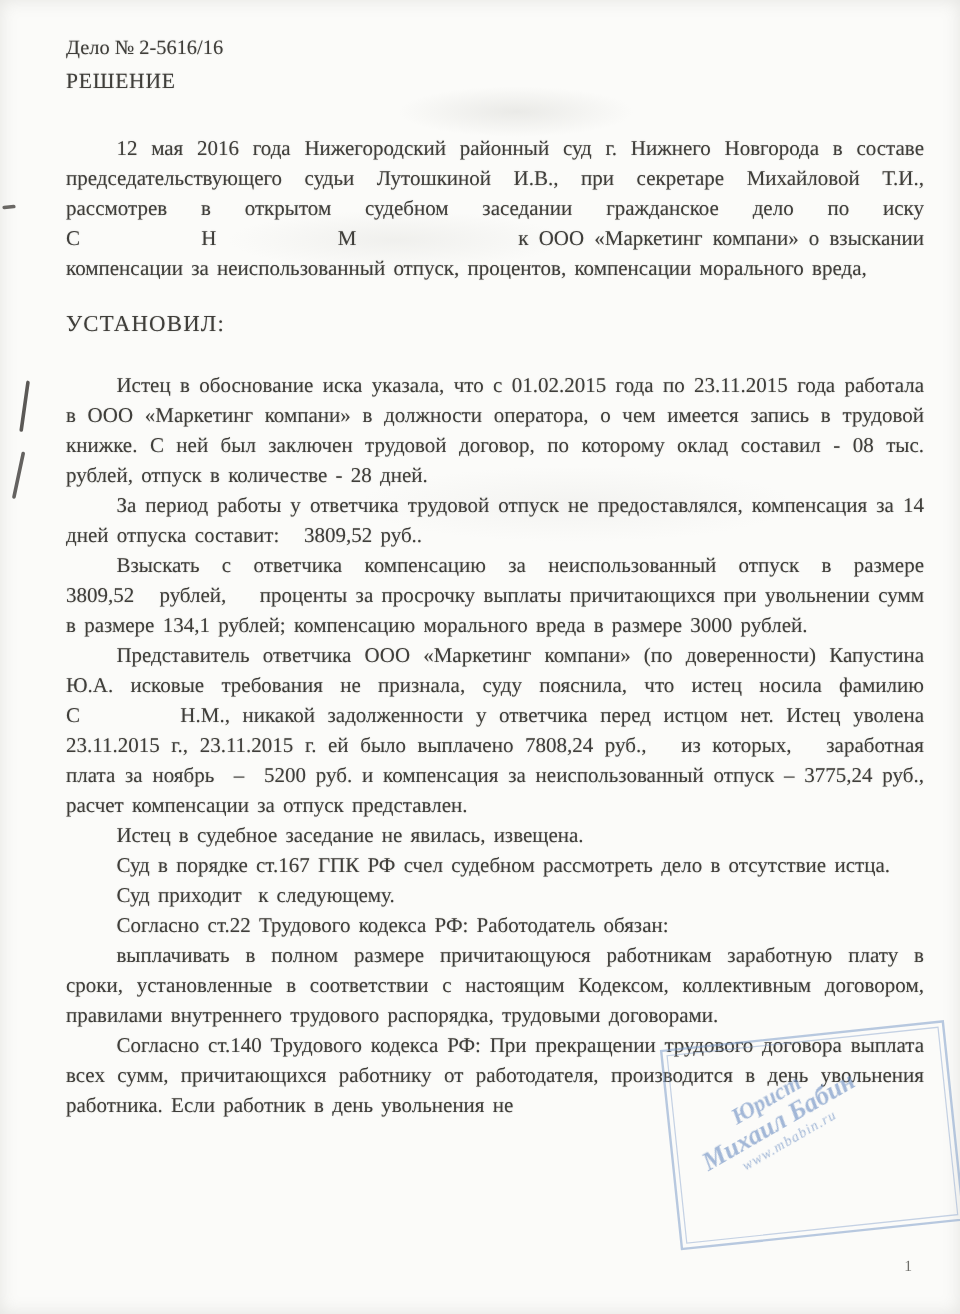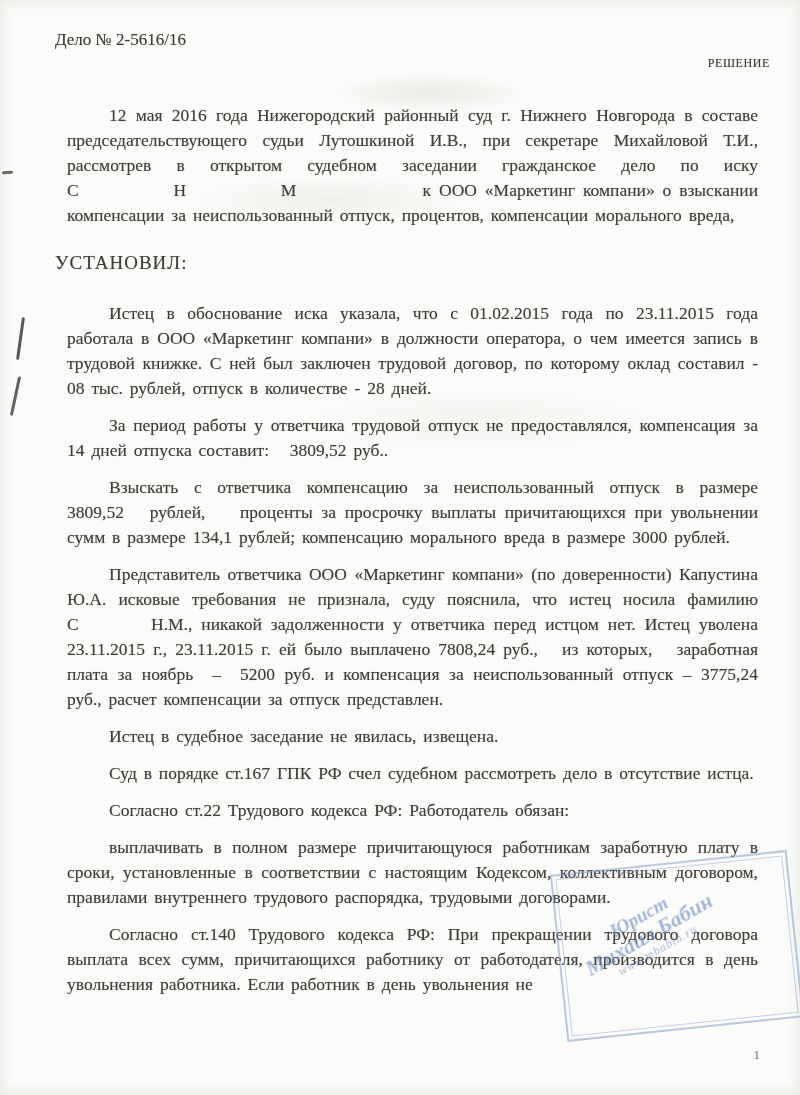--- a/index.html
+++ b/index.html
@@ -21,27 +21,27 @@
   .content {
     position: absolute;
     left: 55px; right: 30px; top: 30px;
     text-shadow: 0 0 1px rgba(80,78,72,.45);
   }
   .case-number {
     font-size: 17px;
     margin-bottom: 6px;
   }
   .doc-title, .doc-subtitle {
-    text-align: right;
-    font-size: 12px;
+    text-align: left;
+    font-size: 18px;
     letter-spacing: .6px;
     line-height: 1.25;
   }
   .body-text { margin-top: 32px; font-size: 17.5px; line-height: 25px; }
-  .blk { margin: 12px; word-spacing: 2.5px; }
+  .blk { margin: 0; word-spacing: 2.5px; }
   .blk.para {
     text-align: justify;
     text-indent: 42px;
   }
   .blk.heading {
     text-align: left;
     text-indent: 0;
     font-size: 19px;
     letter-spacing: 1px;
     margin: 22px 0 26px 0;
@@ -113,20 +113,21 @@
     <div class="doc-title">РЕШЕНИЕ</div>
     <div class="body-text">
         <p class="blk para">12 мая 2016 года Нижегородский районный суд г. Нижнего Новгорода в составе председательствующего судьи Лутошкиной И.В., при секретаре Михайловой Т.И., рассмотрев в открытом судебном заседании гражданское дело по иску С&nbsp;&nbsp;&nbsp;&nbsp;&nbsp;&nbsp;&nbsp;&nbsp;&nbsp;&nbsp;&nbsp;&nbsp;Н&nbsp;&nbsp;&nbsp;&nbsp;&nbsp;&nbsp;&nbsp;&nbsp;&nbsp;&nbsp;&nbsp;&nbsp;М&nbsp;&nbsp;&nbsp;&nbsp;&nbsp;&nbsp;&nbsp;&nbsp;&nbsp;&nbsp;&nbsp;&nbsp;&nbsp;&nbsp;&nbsp;&nbsp;к ООО «Маркетинг компани» о взыскании компенсации за неиспользованный отпуск, процентов, компенсации морального вреда,</p>
         <p class="blk heading">УСТАНОВИЛ:</p>
         <p class="blk para">Истец в обоснование иска указала, что с 01.02.2015 года по 23.11.2015 года работала в ООО «Маркетинг компани» в должности оператора, о чем имеется запись в трудовой книжке. С ней был заключен трудовой договор, по которому оклад составил - 08 тыс. рублей, отпуск в количестве - 28 дней.</p>
         <p class="blk para">За период работы у ответчика трудовой отпуск не предоставлялся, компенсация за 14 дней отпуска составит:&nbsp;&nbsp;&nbsp;3809,52 руб..</p>
         <p class="blk para">Взыскать с ответчика компенсацию за неиспользованный отпуск в размере 3809,52&nbsp;&nbsp;&nbsp;рублей,&nbsp;&nbsp;&nbsp;&nbsp;проценты за просрочку выплаты причитающихся при увольнении сумм в размере 134,1 рублей; компенсацию морального вреда в размере 3000 рублей.</p>
         <p class="blk para">Представитель ответчика ООО «Маркетинг компани» (по доверенности) Капустина Ю.А. исковые требования не признала, суду пояснила, что истец носила фамилию С&nbsp;&nbsp;&nbsp;&nbsp;&nbsp;&nbsp;&nbsp;&nbsp;Н.М., никакой задолженности у ответчика перед истцом нет. Истец уволена 23.11.2015 г., 23.11.2015 г. ей было выплачено 7808,24 руб.,&nbsp;&nbsp;&nbsp;из которых,&nbsp;&nbsp;&nbsp;заработная плата за ноябрь&nbsp;&nbsp;–&nbsp;&nbsp;5200 руб. и компенсация за неиспользованный отпуск – 3775,24 руб., расчет компенсации за отпуск представлен.</p>
         <p class="blk para">Истец в судебное заседание не явилась, извещена.</p>
         <p class="blk para">Суд в порядке ст.167 ГПК РФ счел судебном рассмотреть дело в отсутствие истца.</p>
+        <p class="blk para">Суд приходит&nbsp; к следующему.</p>
         <p class="blk para">Согласно ст.22 Трудового кодекса РФ: Работодатель обязан:</p>
         <p class="blk para">выплачивать в полном размере причитающуюся работникам заработную плату в сроки, установленные в соответствии с настоящим Кодексом, коллективным договором, правилами внутреннего трудового распорядка, трудовыми договорами.</p>
         <p class="blk para">Согласно ст.140 Трудового кодекса РФ: При прекращении трудового договора выплата всех сумм, причитающихся работнику от работодателя, производится в день увольнения работника. Если работник в день увольнения не</p>
       </div>
   </div>
 
   <div class="watermark">
     <div class="wm-frame"></div>
     <div class="wm-frame-inner"></div>
     <div class="wm-text">

